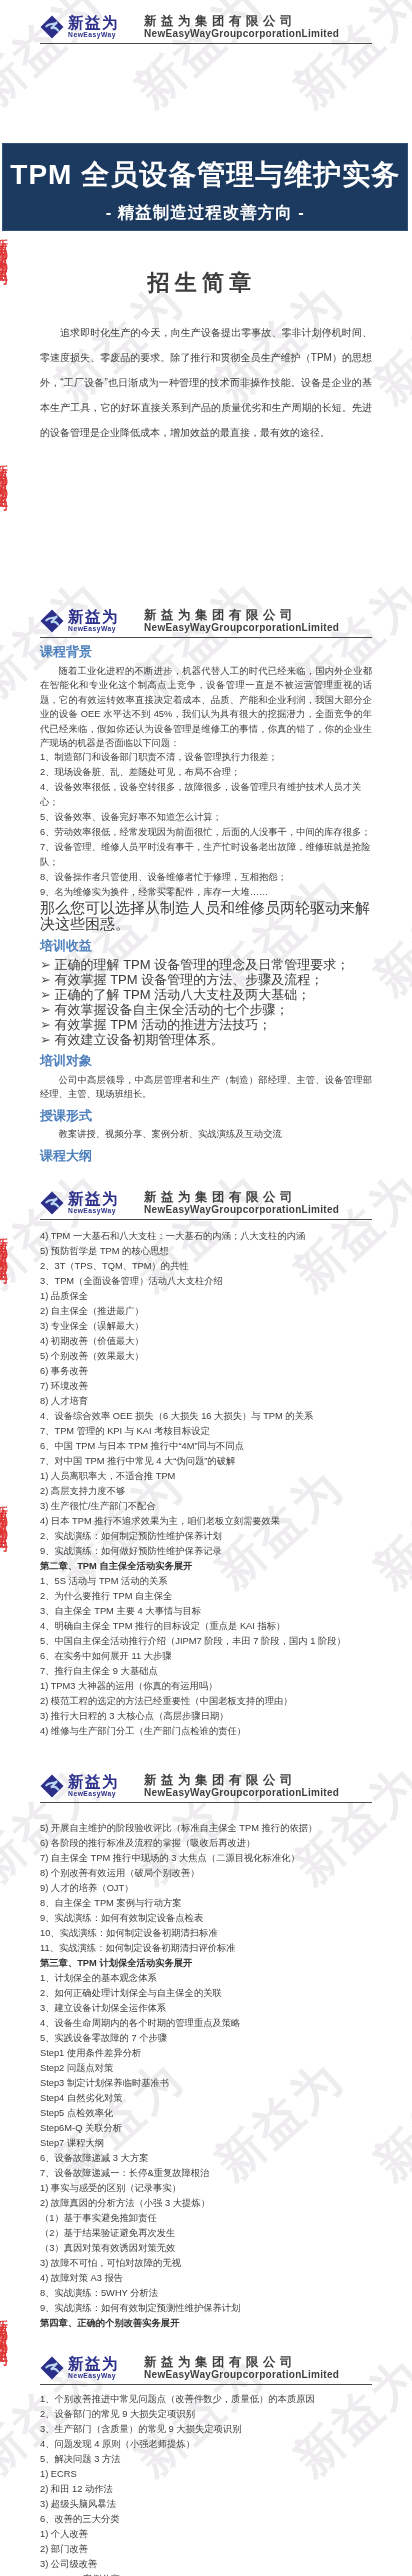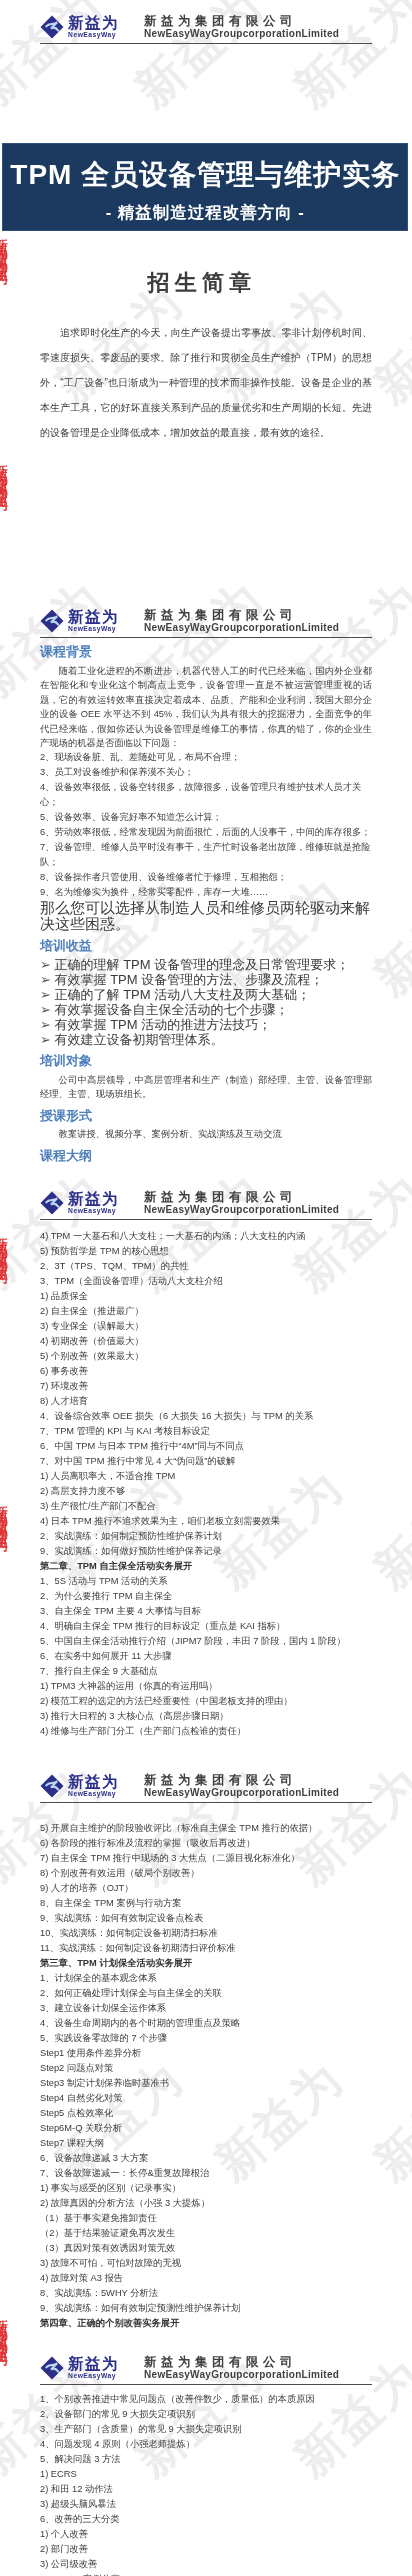--- a/index.html
+++ b/index.html
@@ -119,22 +119,22 @@
       </div>
       <div class="company">
         <div class="company-cn">新益为集团有限公司</div>
         <div class="company-en">NewEasyWayGroupcorporationLimited</div>
       </div>
     </div>
     <div class="content">
       <div class="h-blue">课程背景</div>
       <div class="para">随着工业化进程的不断进步，机器代替人工的时代已经来临，国内外企业都在智能化和专业化这个制高点上竞争，设备管理一直是不被运营管理重视的话题，它的有效运转效率直接决定着成本、品质、产能和企业利润，我国大部分企业的设备 OEE 水平达不到 45%，我们认为具有很大的挖掘潜力，全面竞争的年代已经来临，假如你还认为设备管理是维修工的事情，你真的错了，你的企业生产现场的机器是否面临以下问题：</div>
       <div class="llist">
+          <div class="line">1、制造部门和设备部门职责不清，设备管理执行力很差；</div>
           <div class="line">2、现场设备脏、乱、差随处可见，布局不合理；</div>
-          <div class="line">3、员工对设备维护和保养漠不关心；</div>
           <div class="line">4、设备效率很低，设备空转很多，故障很多，设备管理只有维护技术人员才关心；</div>
           <div class="line">5、设备效率、设备完好率不知道怎么计算；</div>
           <div class="line">6、劳动效率很低，经常发现因为前面很忙，后面的人没事干，中间的库存很多；</div>
           <div class="line">7、设备管理、维修人员平时没有事干，生产忙时设备老出故障，维修班就是抢险队；</div>
           <div class="line">8、设备操作者只管使用、设备维修者忙于修理，互相抱怨；</div>
           <div class="line">9、名为维修实为换件，经常买零配件，库存一大堆……</div>
         </div>
       <div class="close-line">那么您可以选择从制造人员和维修员两轮驱动来解决这些困惑。</div>
       <div class="h-blue">培训收益</div>
       <div>

